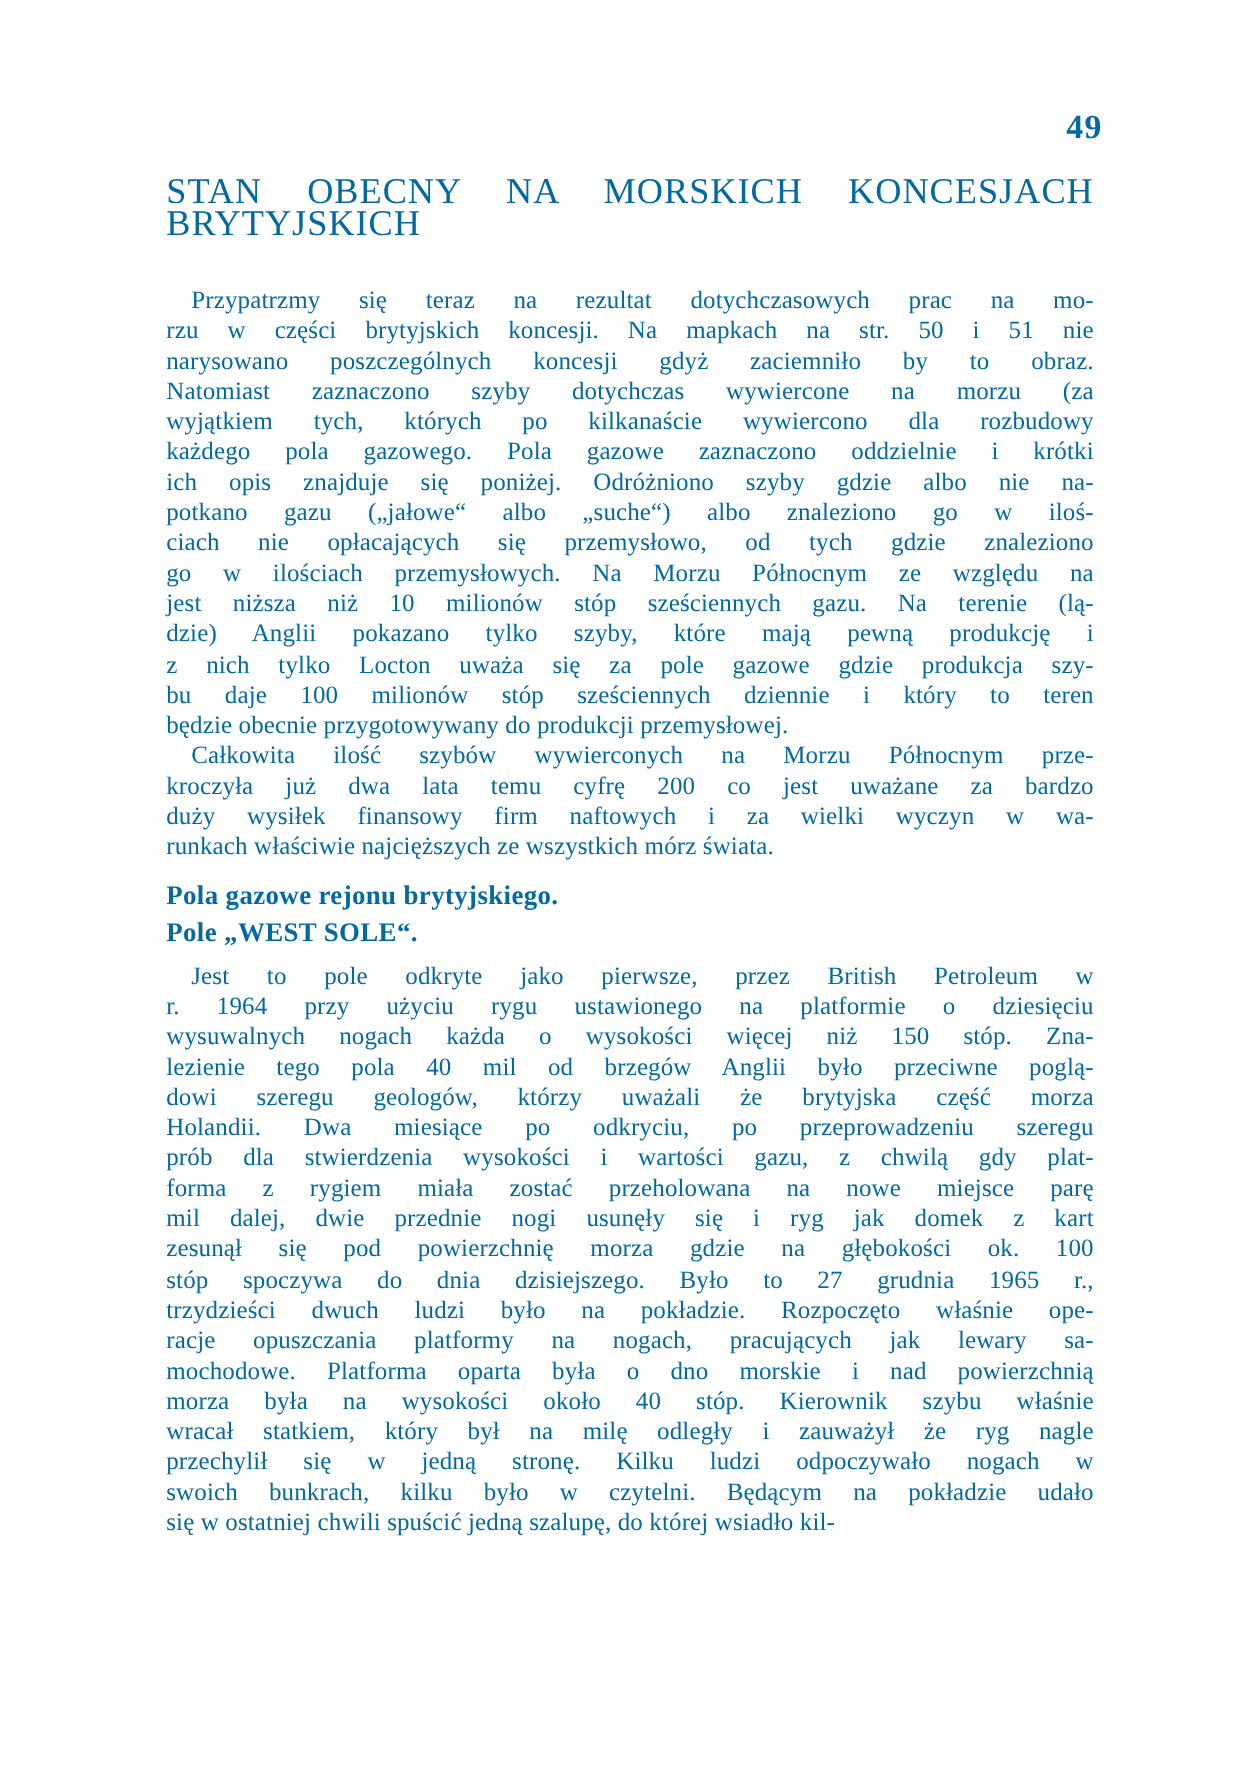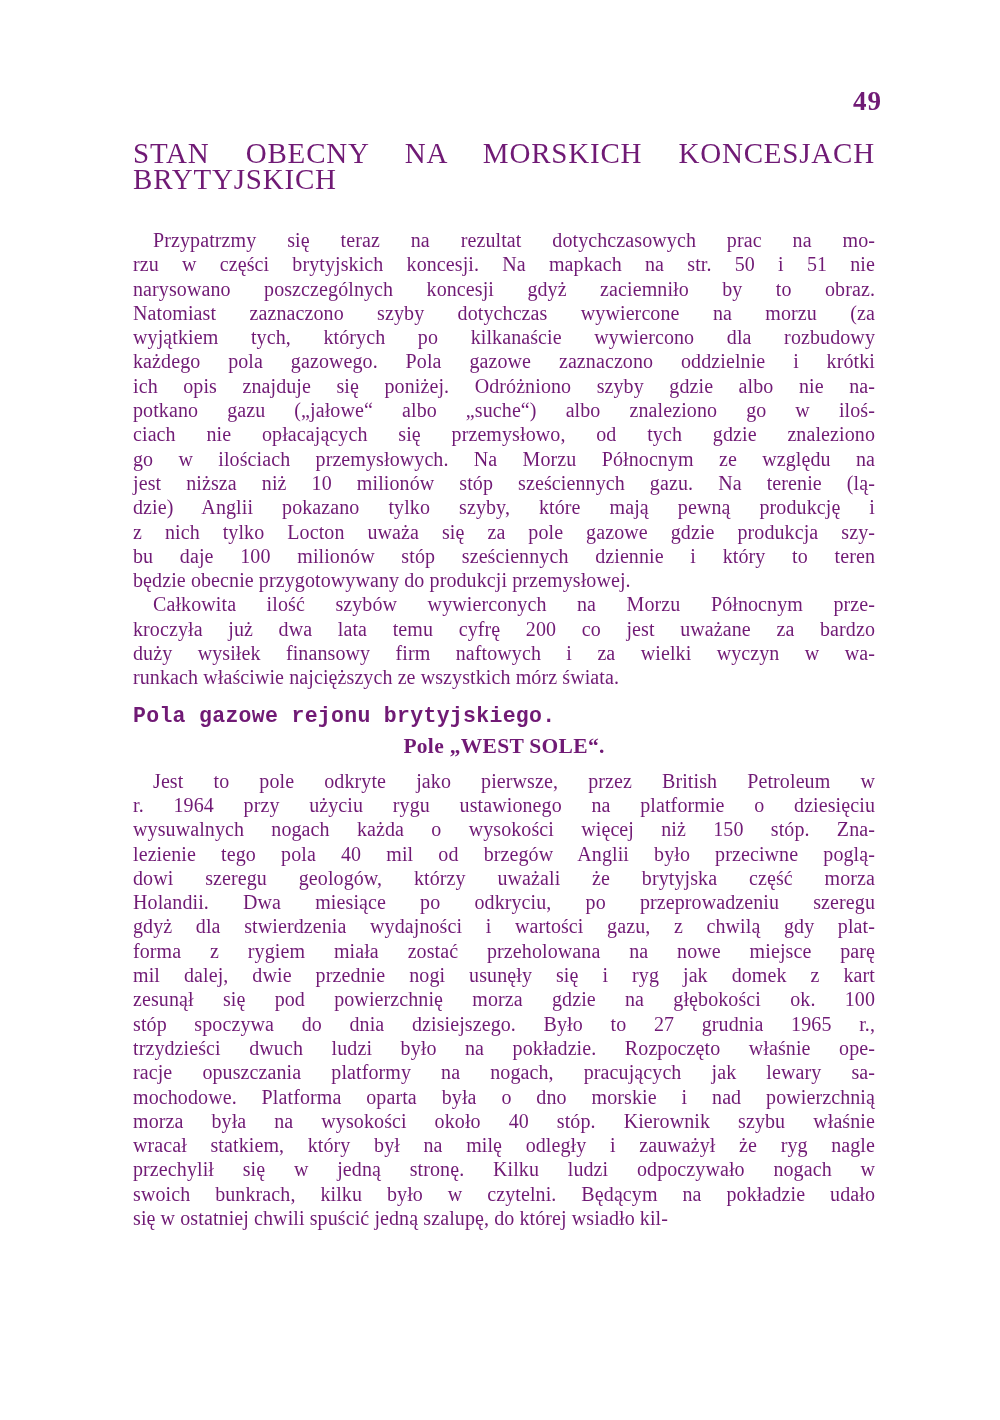--- a/index.html
+++ b/index.html
@@ -6,21 +6,21 @@
     margin: 0;
     padding: 0;
     background: #ffffff;
   }
   .page {
     position: relative;
     width: 1000px;
     height: 1420px;
     background: #ffffff;
     font-family: "Liberation Serif", "DejaVu Serif", serif;
-    color: #701a75;
+    color: #0369a1;
     overflow: hidden;
   }
   .page-number {
     position: absolute;
     top: 86px;
     right: 118px;
     font-size: 27px;
     font-weight: bold;
     letter-spacing: 1px;
   }
@@ -56,25 +56,23 @@
   }
   .subheading {
     font-size: 21.5px;
     font-weight: bold;
     line-height: 30px;
     letter-spacing: 0.3px;
     margin: 0;
   }
   .subheading.first {
     margin-top: 11px;
-    font-family: Liberation Mono, monospace;
   }
   .subheading.second {
     margin-bottom: 8px;
-    text-align: center;
   }
 </style>
 </head>
 <body>
 
 <div class="page">
   <div class="page-number">49</div>
 
   <div class="content">
     <h1 class="title">STAN OBECNY NA MORSKICH KONCESJACH BRYTYJSKICH</h1>
@@ -108,21 +106,21 @@
 
     <h2 class="subheading second">Pole „WEST SOLE“.</h2>
 
     <div class="para">
         <div class="line">Jest to pole odkryte jako pierwsze, przez British Petroleum w</div>
         <div class="line">r. 1964 przy użyciu rygu ustawionego na platformie o dziesięciu</div>
         <div class="line">wysuwalnych nogach każda o wysokości więcej niż 150 stóp. Zna-</div>
         <div class="line">lezienie tego pola 40 mil od brzegów Anglii było przeciwne poglą-</div>
         <div class="line">dowi szeregu geologów, którzy uważali że brytyjska część morza</div>
         <div class="line">Holandii. Dwa miesiące po odkryciu, po przeprowadzeniu szeregu</div>
-        <div class="line">gdyż dla stwierdzenia wydajności i wartości gazu, z chwilą gdy plat-</div>
+        <div class="line">prób dla stwierdzenia wysokości i wartości gazu, z chwilą gdy plat-</div>
         <div class="line">forma z rygiem miała zostać przeholowana na nowe miejsce parę</div>
         <div class="line">mil dalej, dwie przednie nogi usunęły się i ryg jak domek z kart</div>
         <div class="line">zesunął się pod powierzchnię morza gdzie na głębokości ok. 100</div>
         <div class="line">stóp spoczywa do dnia dzisiejszego. Było to 27 grudnia 1965 r.,</div>
         <div class="line">trzydzieści dwuch ludzi było na pokładzie. Rozpoczęto właśnie ope-</div>
         <div class="line">racje opuszczania platformy na nogach, pracujących jak lewary sa-</div>
         <div class="line">mochodowe. Platforma oparta była o dno morskie i nad powierzchnią</div>
         <div class="line">morza była na wysokości około 40 stóp. Kierownik szybu właśnie</div>
         <div class="line">wracał statkiem, który był na milę odległy i zauważył że ryg nagle</div>
         <div class="line">przechylił się w jedną stronę. Kilku ludzi odpoczywało nogach w</div>

